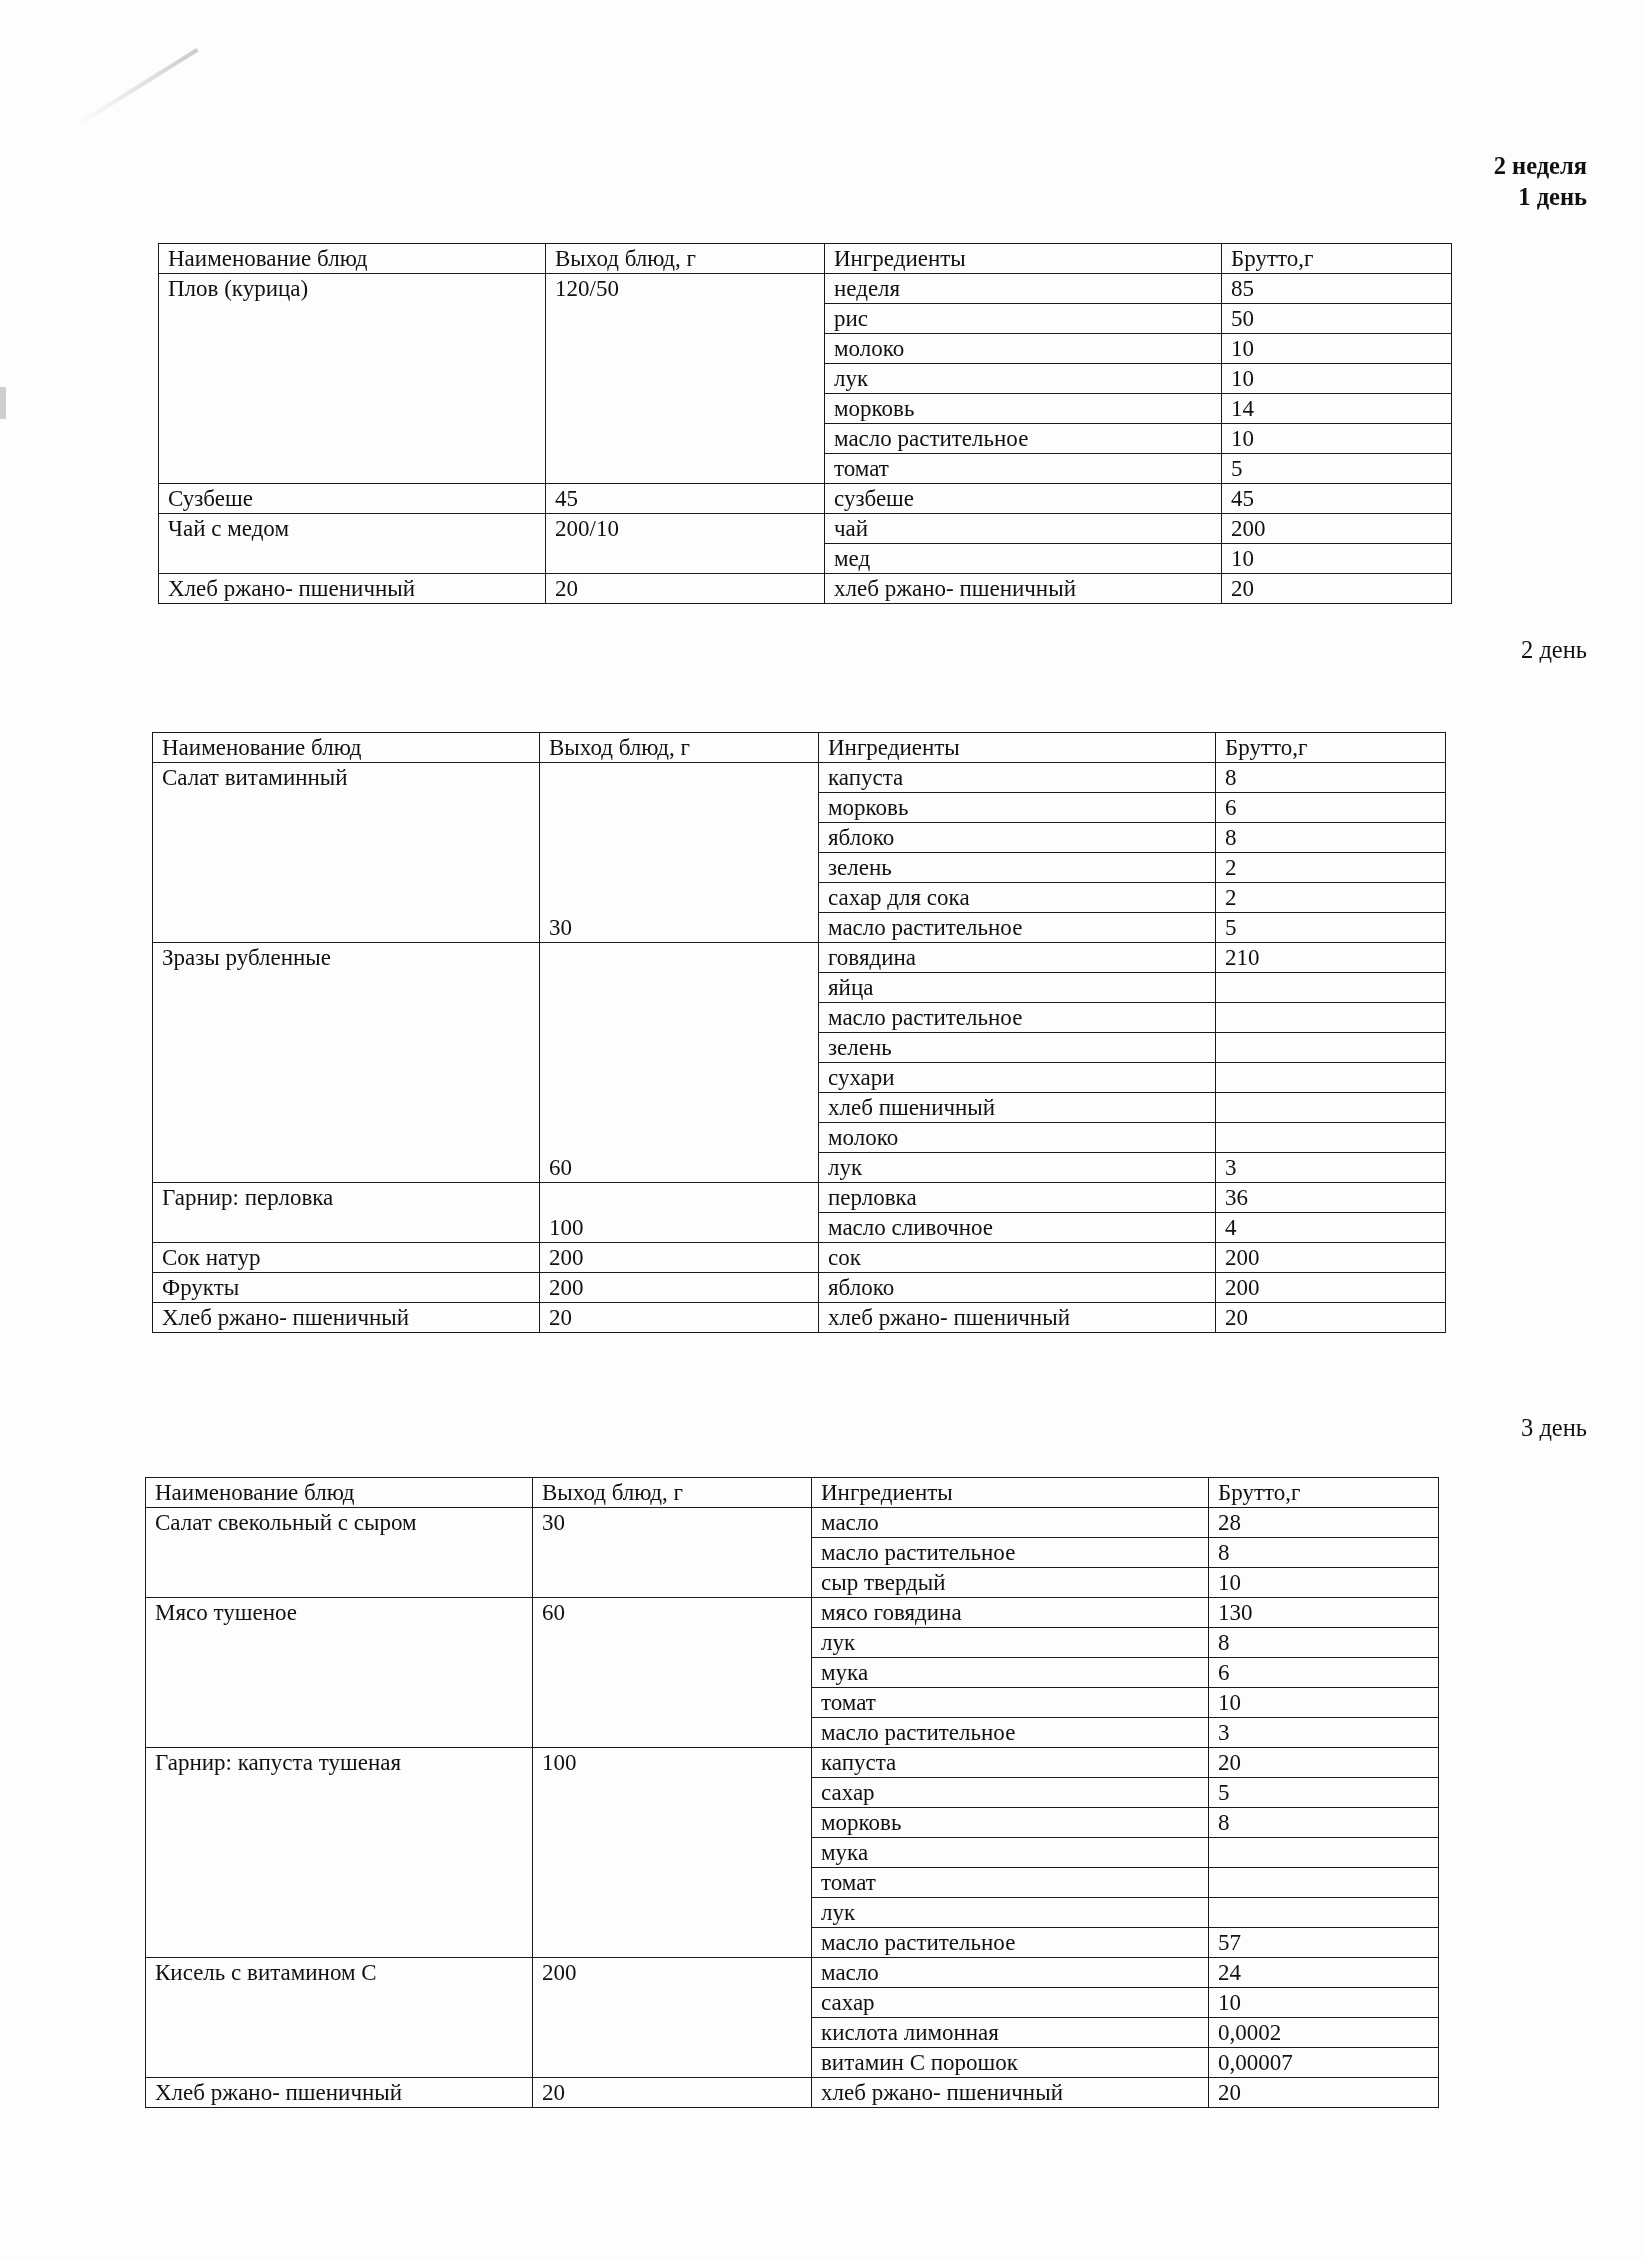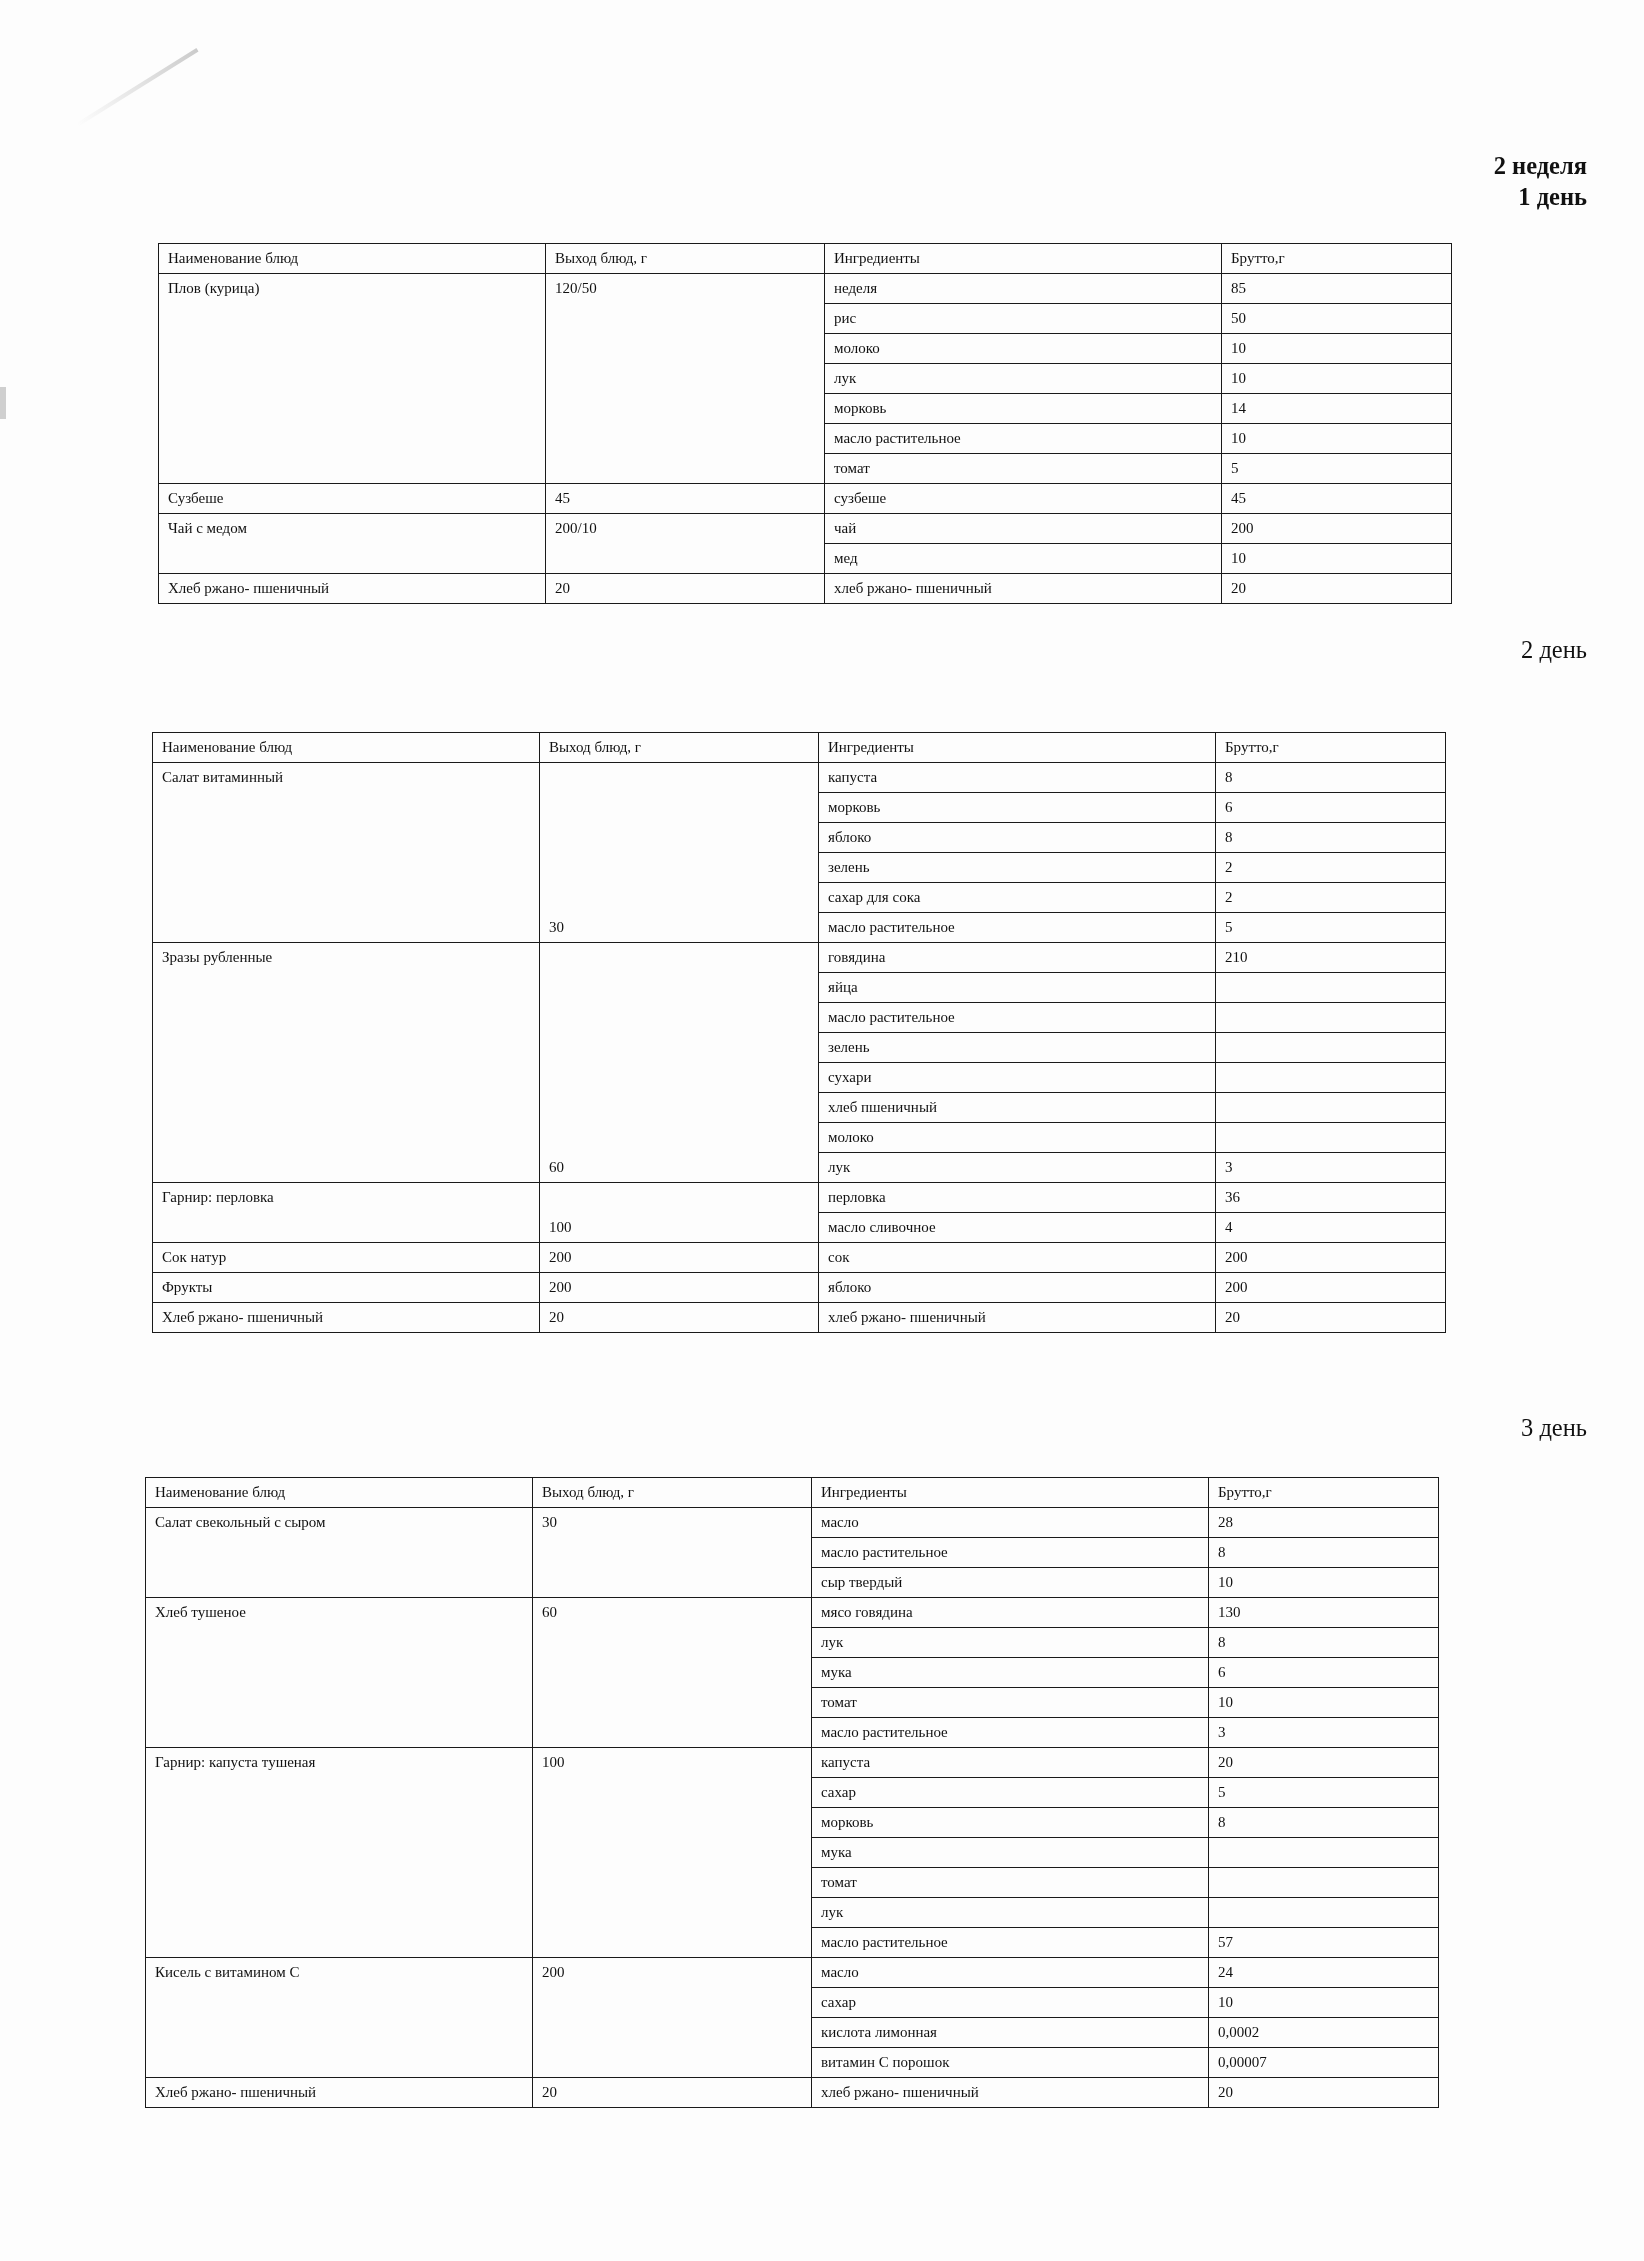--- a/index.html
+++ b/index.html
@@ -11,21 +11,21 @@
     position: absolute; left: 77px; top: 123px; width: 142px; height: 3.9px;
     background: linear-gradient(90deg, rgba(180,180,180,0), rgba(170,170,170,0.6));
     transform: rotate(-32deg); transform-origin: left center;
   }
   .edge-mark { position: absolute; left: 0; top: 387px; width: 6.4px; height: 32px; background: rgba(120,120,120,0.35); }
   .heading {
     position: absolute; right: 57px; text-align: right; font-size: 24.5px; line-height: 31px;
   }
   .heading.bold { font-weight: bold; }
   table.menu {
-    position: absolute; border-collapse: collapse; table-layout: fixed; font-size: 15px;
+    position: absolute; border-collapse: collapse; table-layout: fixed; font-size: 23px;
   }
   table.menu td, table.menu th {
     border: 1.9px solid #1a1a1a; padding: 0 9px; height: 29px; line-height: 29px;
     font-weight: normal; text-align: left; vertical-align: top; white-space: nowrap; overflow: hidden;
   }
   table.menu td.yield-bottom { vertical-align: bottom; }
   col.c1 { width: 387px; } col.c2 { width: 279px; } col.c3 { width: 397px; } col.c4 { width: 230px; }
   #t1 { left: 158px; top: 243px; }
   #t2 { left: 152px; top: 732px; }
   #t3 { left: 145px; top: 1477px; }
@@ -247,21 +247,21 @@
       </tr>
       <tr>
         <td>масло растительное</td>
         <td>8</td>
       </tr>
       <tr>
         <td>сыр твердый</td>
         <td>10</td>
       </tr>
       <tr>
-        <td rowspan="5">Хлеб тушеное</td>
+        <td rowspan="5">Мясо тушеное</td>
         <td rowspan="5">60</td>
         <td>мясо говядина</td>
         <td>130</td>
       </tr>
       <tr>
         <td>лук</td>
         <td>8</td>
       </tr>
       <tr>
         <td>мука</td>

